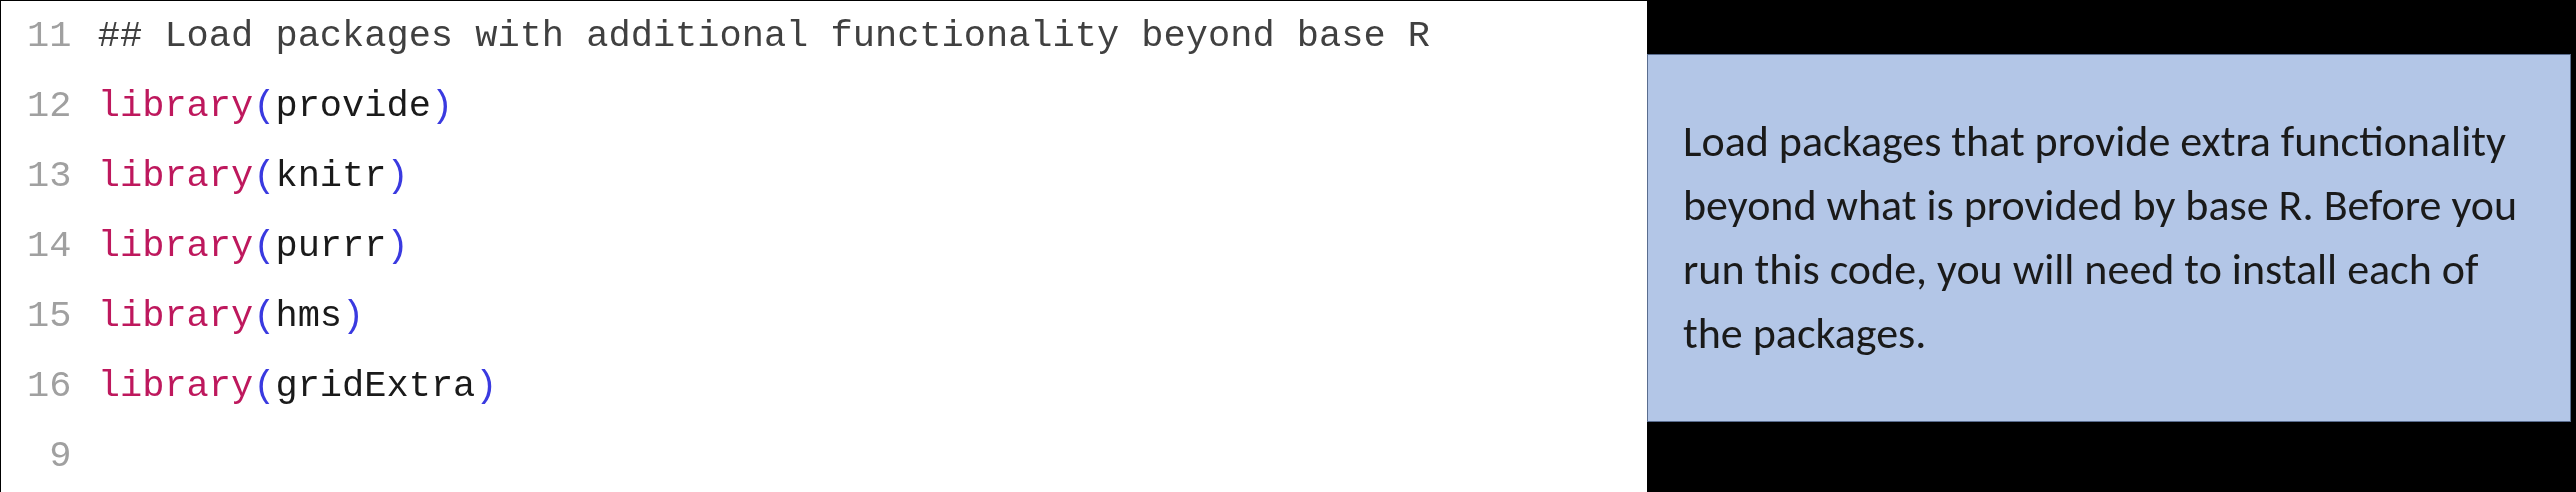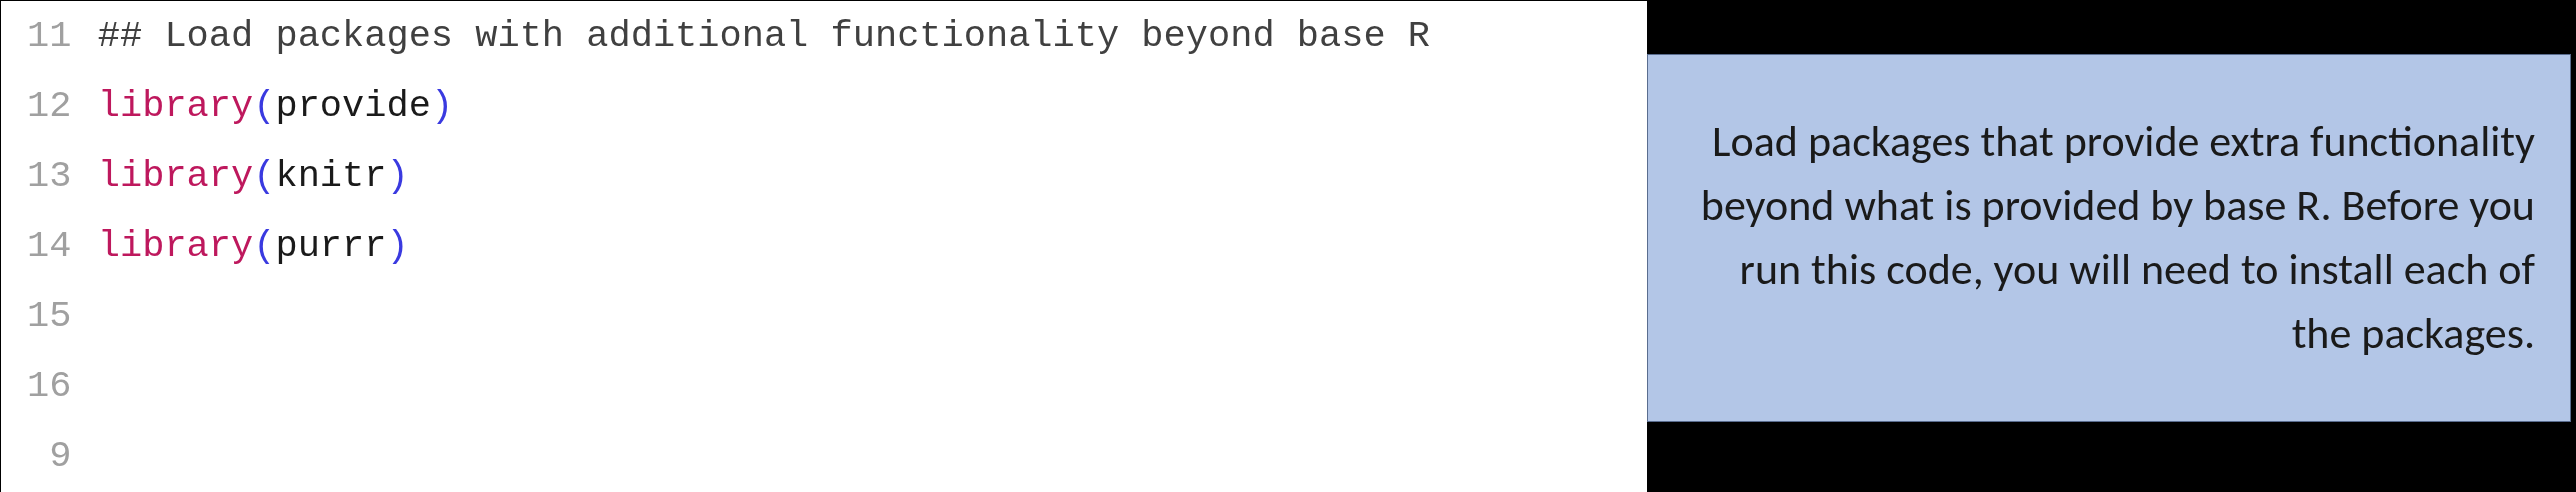--- a/index.html
+++ b/index.html
@@ -70,21 +70,21 @@
       left: 0px;
       width: 924px;
       height: 368px;
       background: #b3c6e7;
       border: 1.8px solid #5a6d8f;
       padding: 24.5px 35px;
       font-family: 'Calibri', 'Segoe UI', Arial, sans-serif;
       font-size: 44px;
       line-height: 1.45;
       color: #1a1a1a;
-      text-align: right;
+      text-align: left;
       display: flex;
       align-items: center;
       justify-content: center;
     }
   </style>
 </head>
 <body>
 
 <div class="editor-container">
   <div class="gutter">
@@ -94,20 +94,22 @@
     <div class="gutter-line">14</div>
     <div class="gutter-line">15</div>
     <div class="gutter-line">16</div>
     <div class="gutter-line">9</div>
   </div>
   <div class="code-area">
     <div class="code-line"><span class="comment">## Load packages with additional functionality beyond base R</span></div>
     <div class="code-line"><span class="function-call">library</span><span class="paren">(</span><span class="identifier">provide</span><span class="paren">)</span></div>
     <div class="code-line"><span class="function-call">library</span><span class="paren">(</span><span class="identifier">knitr</span><span class="paren">)</span></div>
     <div class="code-line"><span class="function-call">library</span><span class="paren">(</span><span class="identifier">purrr</span><span class="paren">)</span></div>
+    <div class="code-line"><span class="function-call">library</span><span class="paren">(</span><span class="identifier">hms</span><span class="paren">)</span></div>
+    <div class="code-line"><span class="function-call">library</span><span class="paren">(</span><span class="identifier">gridExtra</span><span class="paren">)</span></div>
   </div>
   <div class="right-panel">
     <div class="callout-box">
       <span>Load packages that provide extra functionality beyond what is provided by base R. Before you run this code, you will need to install each of the packages.</span>
     </div>
   </div>
 </div>
 
 
 </body></html>

